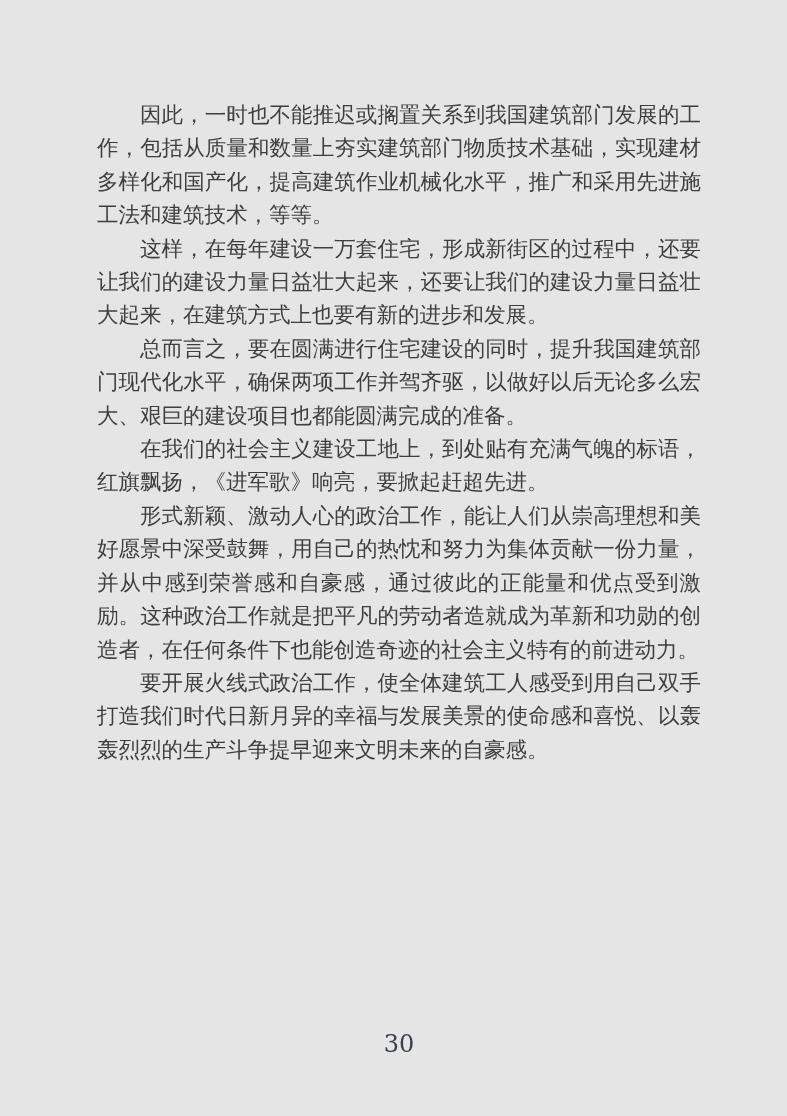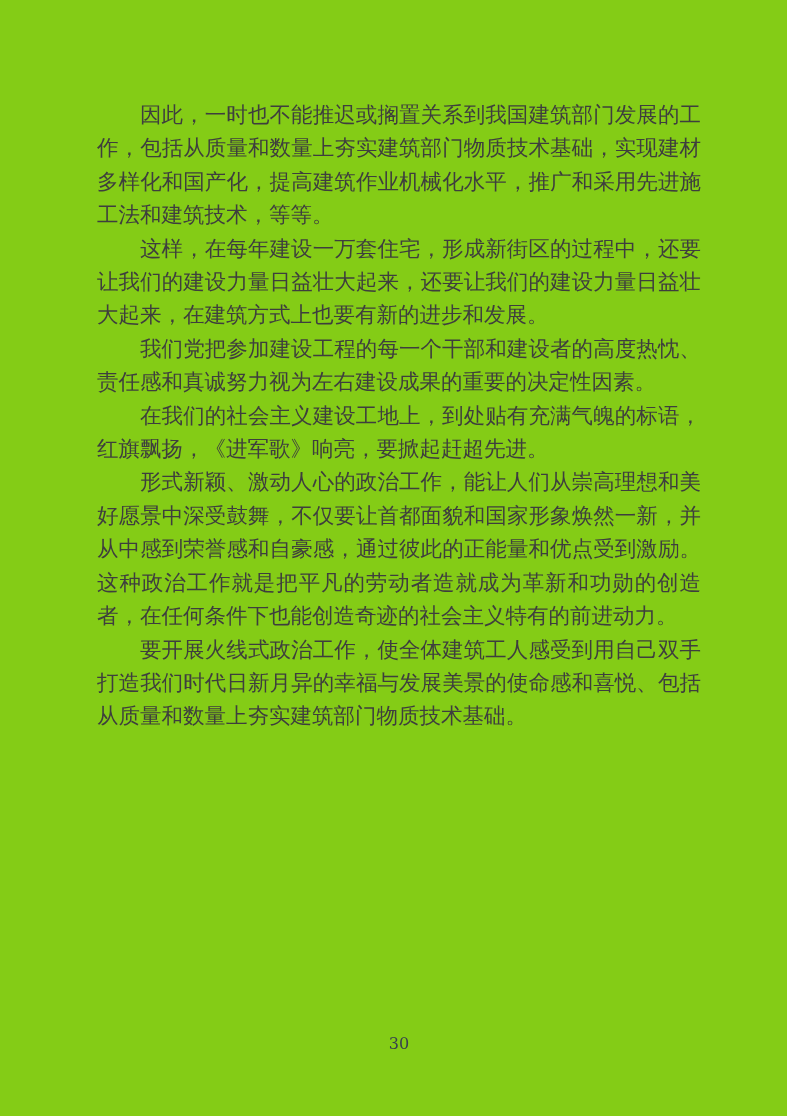--- a/index.html
+++ b/index.html
@@ -4,21 +4,21 @@
 <style>
   html, body {
     margin: 0;
     padding: 0;
     background: #ffffff;
   }
   .page {
     position: relative;
     width: 787px;
     height: 1116px;
-    background: #84cc16;
+    background: #e5e5e5;
     overflow: hidden;
     font-family: "DejaVu Serif", "Liberation Serif", serif;
   }
   .text-body {
     position: absolute;
     left: 97px;
     top: 98px;
     width: 604px;
     color: #3e3e3e;
     font-size: 21.5px;
@@ -31,30 +31,30 @@
     text-align: justify;
     letter-spacing: 0;
   }
   .page-number {
     position: absolute;
     left: 97px;
     width: 604px;
     top: 1031px;
     text-align: center;
     color: #37404f;
-    font-size: 16px;
+    font-size: 24px;
     line-height: 26px;
   }
 </style>
 </head>
 <body>
 
 <div class="page">
   <div class="text-body">
     <p class="para">因此，一时也不能推迟或搁置关系到我国建筑部门发展的工作，包括从质量和数量上夯实建筑部门物质技术基础，实现建材多样化和国产化，提高建筑作业机械化水平，推广和采用先进施工法和建筑技术，等等。</p>
     <p class="para">这样，在每年建设一万套住宅，形成新街区的过程中，还要让我们的建设力量日益壮大起来，还要让我们的建设力量日益壮大起来，在建筑方式上也要有新的进步和发展。</p>
-    <p class="para">我们党把参加建设工程的每一个干部和建设者的高度热忱、责任感和真诚努力视为左右建设成果的重要的决定性因素。</p>
+    <p class="para">总而言之，要在圆满进行住宅建设的同时，提升我国建筑部门现代化水平，确保两项工作并驾齐驱，以做好以后无论多么宏大、艰巨的建设项目也都能圆满完成的准备。</p>
     <p class="para">在我们的社会主义建设工地上，到处贴有充满气魄的标语，红旗飘扬，《进军歌》响亮，要掀起赶超先进。</p>
-    <p class="para">形式新颖、激动人心的政治工作，能让人们从崇高理想和美好愿景中深受鼓舞，不仅要让首都面貌和国家形象焕然一新，并从中感到荣誉感和自豪感，通过彼此的正能量和优点受到激励。这种政治工作就是把平凡的劳动者造就成为革新和功勋的创造者，在任何条件下也能创造奇迹的社会主义特有的前进动力。</p>
-    <p class="para">要开展火线式政治工作，使全体建筑工人感受到用自己双手打造我们时代日新月异的幸福与发展美景的使命感和喜悦、包括从质量和数量上夯实建筑部门物质技术基础。</p>
+    <p class="para">形式新颖、激动人心的政治工作，能让人们从崇高理想和美好愿景中深受鼓舞，用自己的热忱和努力为集体贡献一份力量，并从中感到荣誉感和自豪感，通过彼此的正能量和优点受到激励。这种政治工作就是把平凡的劳动者造就成为革新和功勋的创造者，在任何条件下也能创造奇迹的社会主义特有的前进动力。</p>
+    <p class="para">要开展火线式政治工作，使全体建筑工人感受到用自己双手打造我们时代日新月异的幸福与发展美景的使命感和喜悦、以轰轰烈烈的生产斗争提早迎来文明未来的自豪感。</p>
   </div>
   <div class="page-number">30</div>
 </div>
 
 </body></html>

